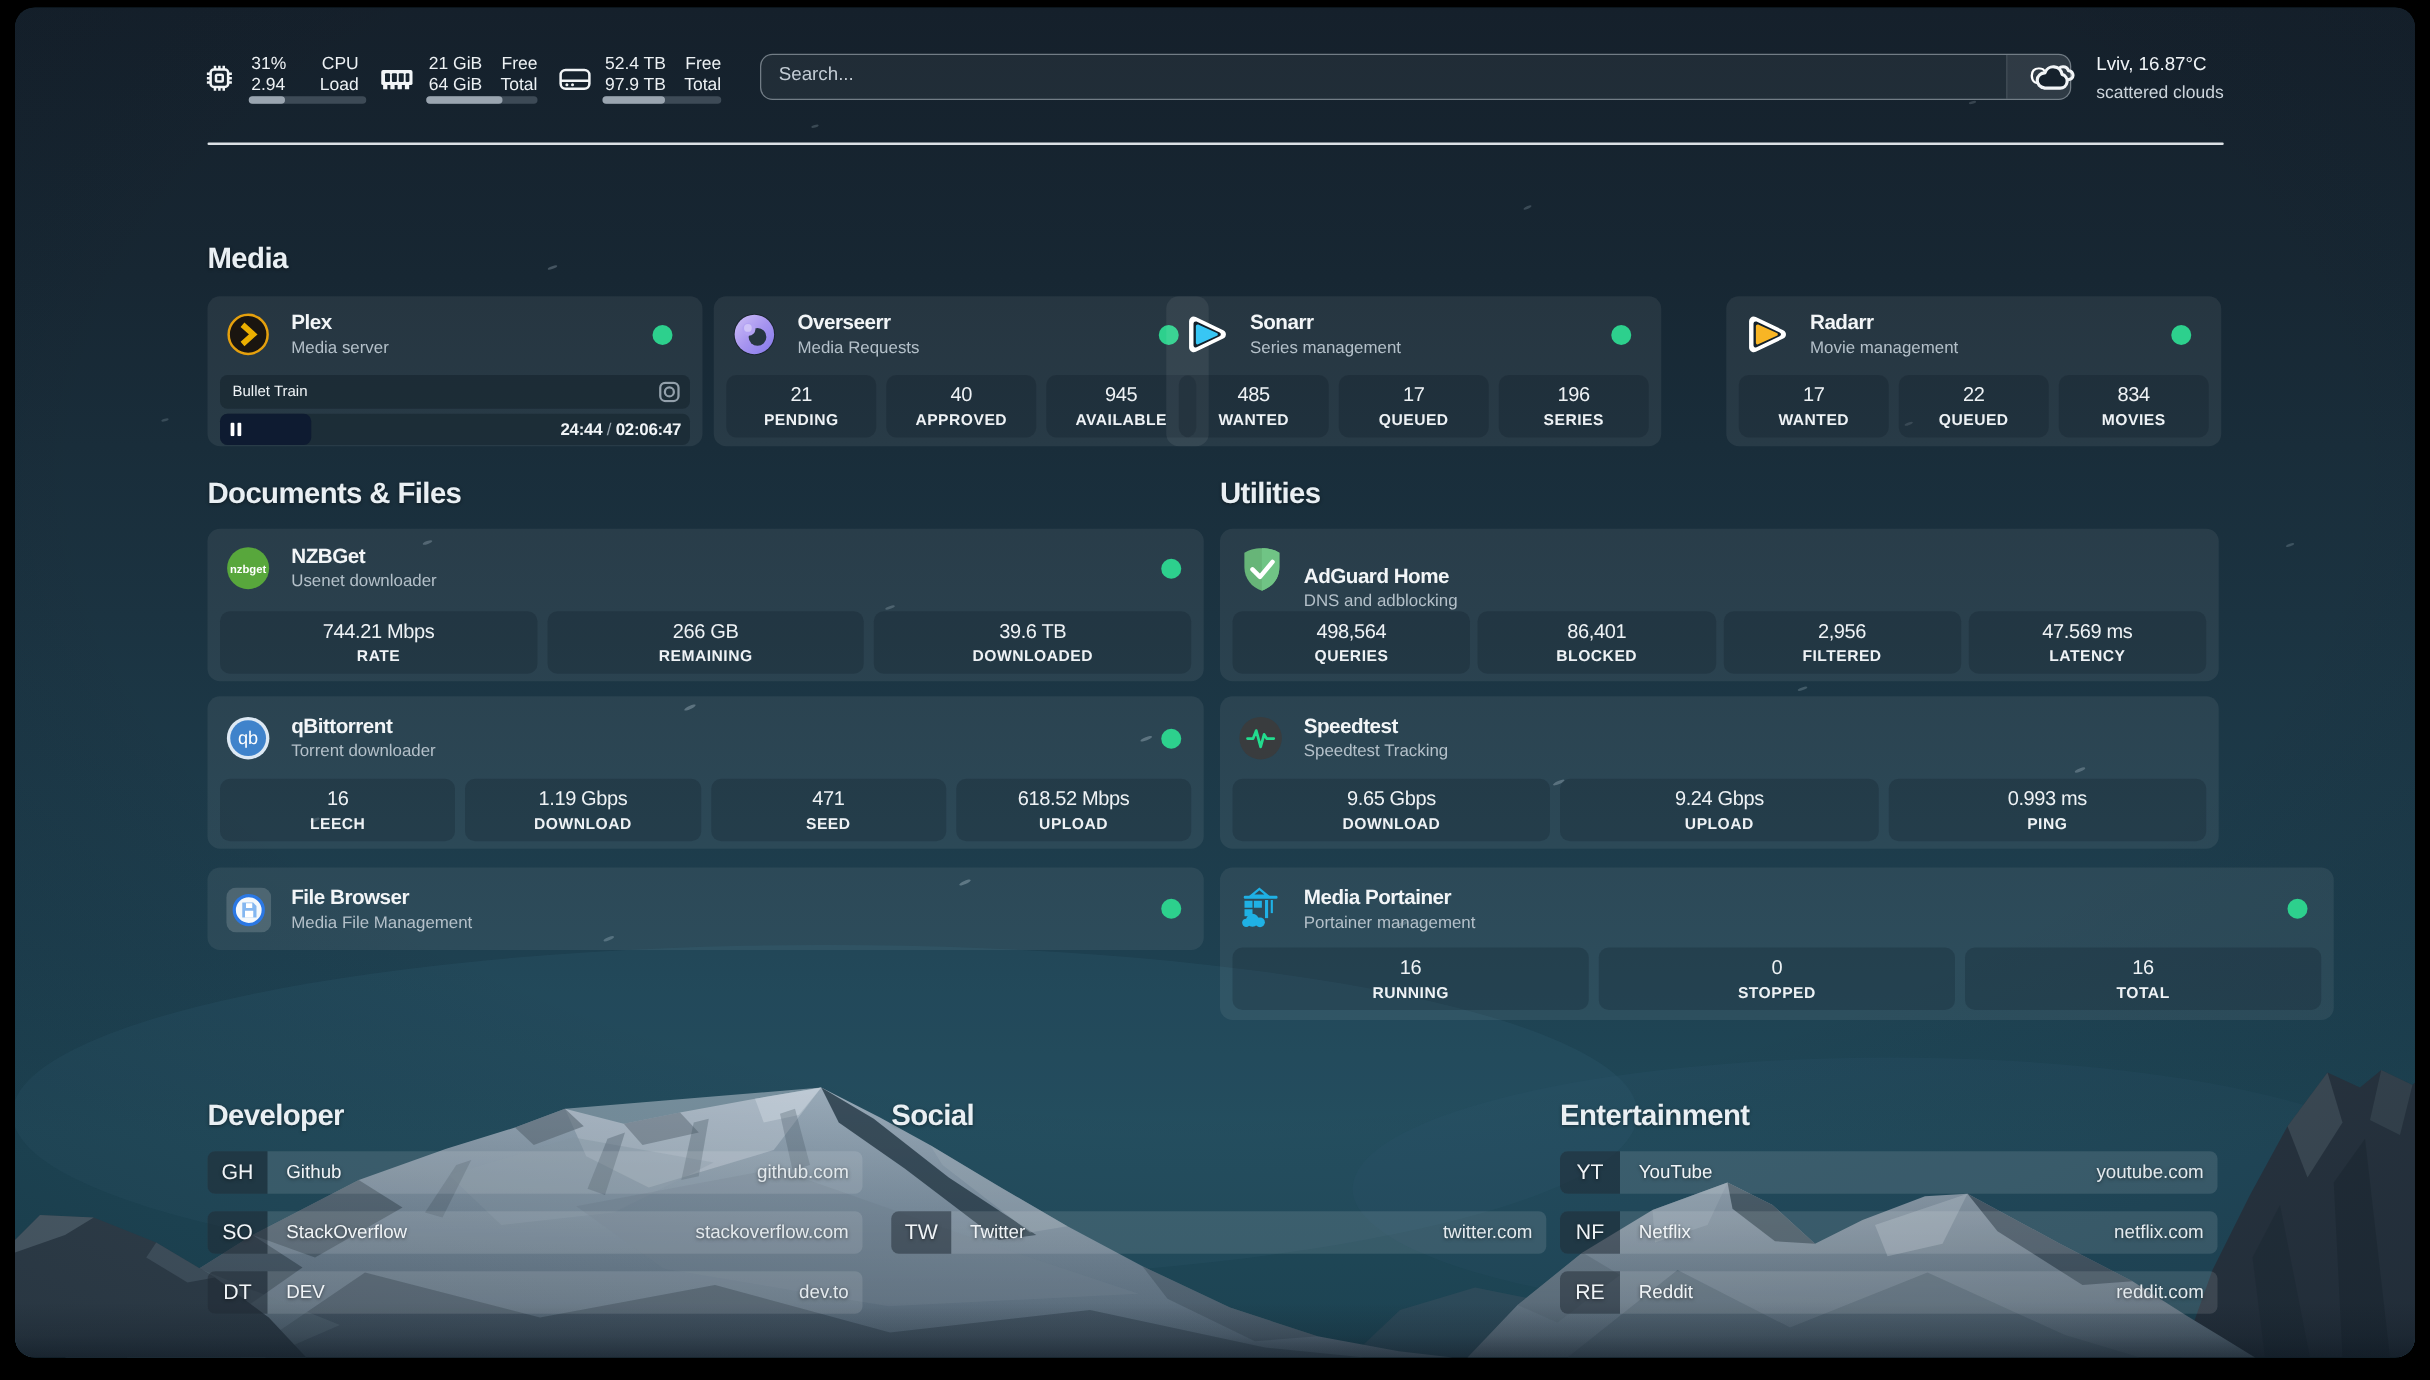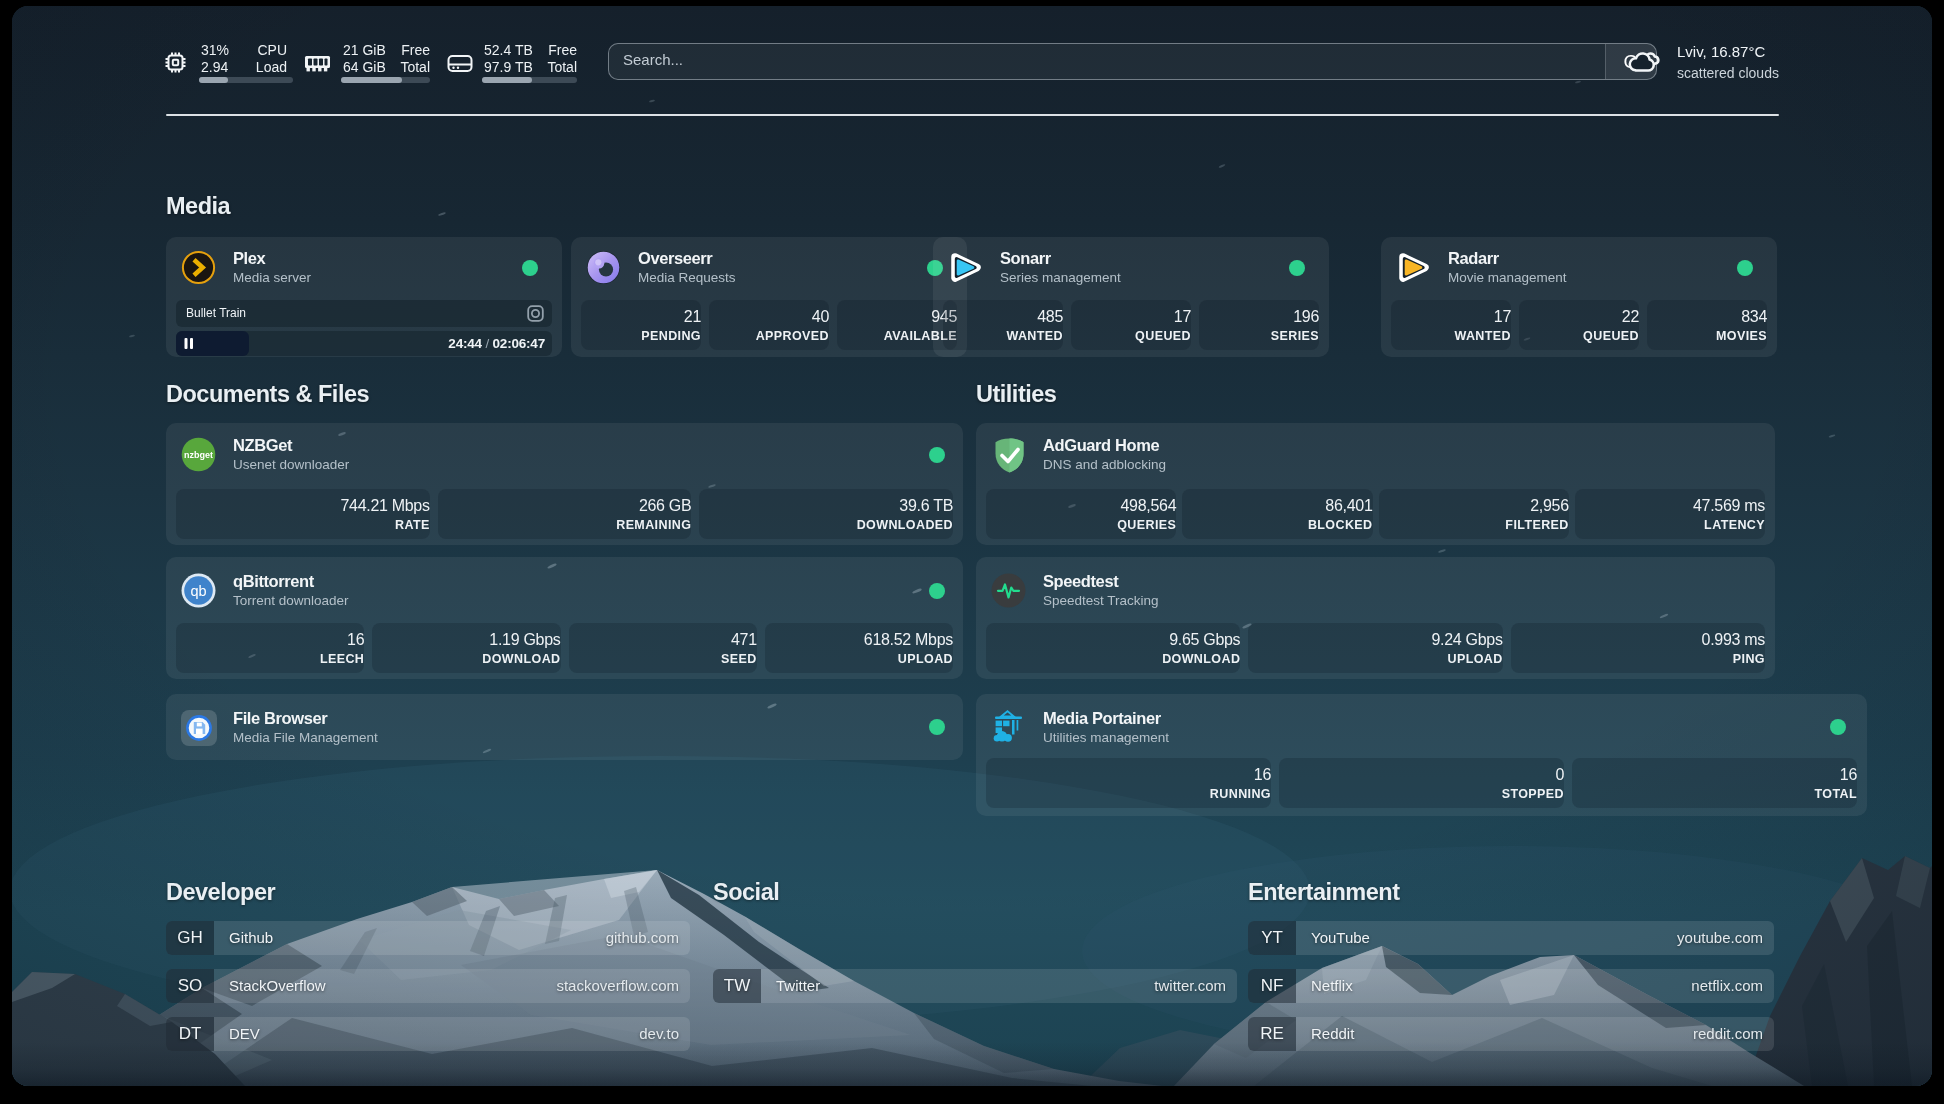--- a/index.html
+++ b/index.html
@@ -6,21 +6,21 @@
 .screen{position:absolute;left:12px;top:6px;width:1920px;height:1080px;border-radius:16px;overflow:hidden;background:#152836}
 .bg{position:absolute;left:0;top:0}
 .abs{position:absolute}
 .card{position:absolute;background:rgba(255,255,255,0.068);border-radius:10px}
 .ic{position:absolute;left:15px;top:13px;width:35px;height:35px}
 .hd{position:absolute;left:67px;top:11px}
 .hd .t{font-size:16.5px;font-weight:700;color:#f2f5f7;line-height:20px;letter-spacing:-0.4px}
 .hd .s{font-size:13.5px;color:#b4c0c9;line-height:16px;margin-top:2px}
 .dot{position:absolute;width:16px;height:16px;border-radius:8px;background:#2dd08d}
 .tiles{position:absolute;left:10px;right:10px;display:flex;gap:8px;height:50px}
-.tile{flex:1;background:rgba(2,12,20,0.18);border-radius:8px;display:flex;flex-direction:column;align-items:flex-end;justify-content:center;color:#eef2f5}
+.tile{flex:1;background:rgba(2,12,20,0.18);border-radius:8px;display:flex;flex-direction:column;align-items:center;justify-content:center;color:#eef2f5}
 .tile .v{font-size:16px;line-height:19px;letter-spacing:-0.3px}
 .tile .l{font-size:12.5px;font-weight:700;line-height:16px;letter-spacing:.4px;margin-top:2px}
 .sec{position:absolute;color:#e9eff3;font-size:23.5px;font-weight:700;letter-spacing:-0.5px;line-height:28px;text-shadow:0 1px 3px rgba(0,0,0,0.45)}
 .res{position:absolute;top:36px;color:#edf1f4;font-size:14px;line-height:16.5px}
 .res .r{display:flex;justify-content:space-between}
 .bar{position:absolute;height:6px;border-radius:3px;background:rgba(94,107,120,0.55)}
 .bar i{position:absolute;left:0;top:0;bottom:0;border-radius:3px;background:#9aa5b0;display:block}
 .search{position:absolute;left:596px;top:37px;width:1049px;height:37px;border:1.5px solid rgba(196,205,213,0.5);border-radius:10px;background:rgba(255,255,255,0.05)}
 .search .ph{position:absolute;left:14px;top:0;line-height:31px;font-size:15px;color:#c3ccd4}
 .search .gbtn{position:absolute;right:0;top:0;bottom:0;width:51px;background:rgba(255,255,255,0.07);border-radius:0 8px 8px 0;display:flex;align-items:center;justify-content:center;font-size:19px;color:#fff;border-left:1px solid rgba(196,205,213,0.25)}
@@ -408,21 +408,21 @@
 </div>
 
 <div class="sec" style="left:964px;top:374px">Utilities</div>
 
 <div class="card" style="left:964px;top:417px;width:799px;height:122px">
 <svg class="ic" style="top:13px;width:37px;height:38px" viewBox="0 0 37 38">
 <path d="M18.5,2.5 C24.5,2.5 29.5,4 32.5,6.2 L32.5,17.5 C32.5,27 26.5,33.8 18.5,36.5 C10.5,33.8 4.5,27 4.5,17.5 L4.5,6.2 C7.5,4 12.5,2.5 18.5,2.5 Z" fill="#67b578"></path>
 <path d="M18.5,2.5 C24.5,2.5 29.5,4 32.5,6.2 L32.5,17.5 C32.5,27 26.5,33.8 18.5,36.5 Z" fill="#70c485"></path>
 <path d="M11,19.5 L17,25.5 L27,13.5" fill="none" stroke="#fff" stroke-width="3.6" stroke-linecap="round" stroke-linejoin="round"></path>
 </svg>
-<div class="hd" style="top:12px">
+<div class="hd" style="top:28px">
         <div class="t">AdGuard Home</div>
         <div class="s">DNS and adblocking</div>
       </div>
 <div class="tiles" style="top:66px;gap:6px">
 <div class="tile">
           <span class="v">498,564</span>
           <span class="l">QUERIES</span>
         </div>
 <div class="tile">
           <span class="v">86,401</span>
@@ -474,21 +474,21 @@
 <rect x="4.6" y="12.6" width="6.4" height="5.6"></rect>
 <rect x="12.1" y="12.6" width="6.4" height="5.6"></rect>
 <rect x="4.6" y="19.4" width="6.4" height="5.6"></rect>
 <circle cx="11" cy="28.2" r="5.2"></circle>
           <circle cx="17" cy="29.8" r="3.9"></circle>
           <circle cx="6" cy="30.2" r="3.3"></circle>
 </g>
       </svg>
 <div class="hd" style="top:14px">
         <div class="t">Media Portainer</div>
-        <div class="s">Utilities management</div>
+        <div class="s">Portainer management</div>
       </div>
 <div class="dot" style="right:21px;top:25px"></div>
 <div class="tiles" style="top:64px">
 <div class="tile">
           <span class="v">16</span>
           <span class="l">RUNNING</span>
         </div>
 <div class="tile">
           <span class="v">0</span>
           <span class="l">STOPPED</span>

